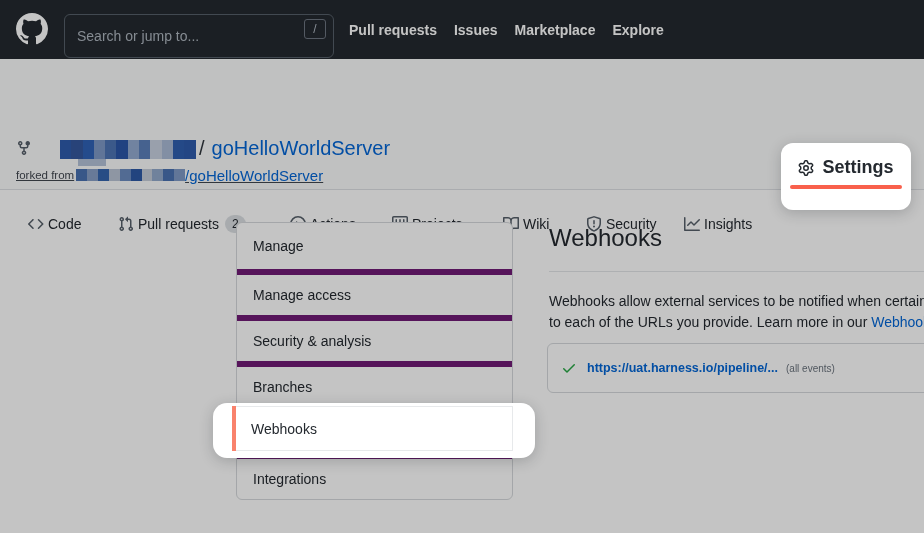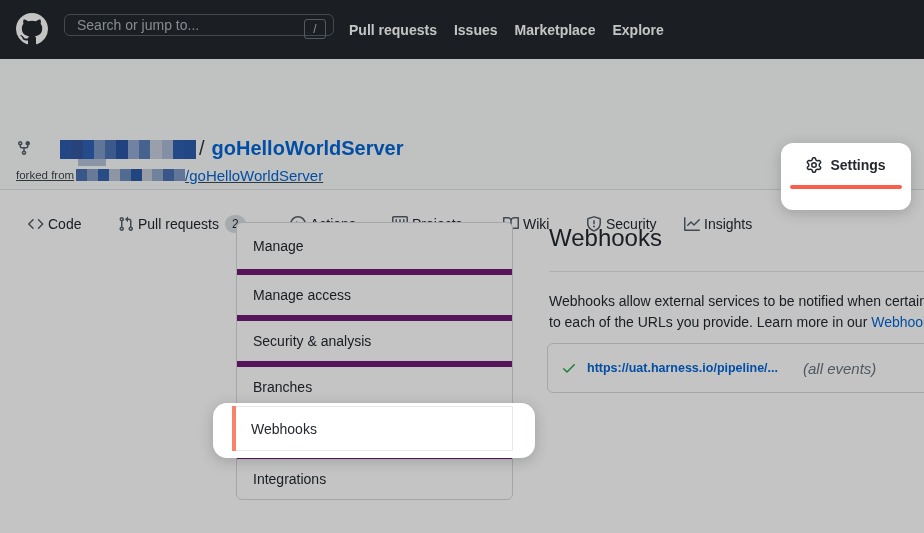--- a/index.html
+++ b/index.html
@@ -3,41 +3,41 @@
 <meta charset="utf-8">
 <style>
   html,body{margin:0;padding:0;}
   body{width:924px;height:533px;overflow:hidden;background:#fff;
        font-family:"Liberation Sans",sans-serif;position:relative;}
   svg{display:block;}
 
   
   .navbar{position:absolute;top:0;left:0;width:924px;height:59px;background:#24292f;}
   .gh-logo{position:absolute;left:16px;top:13px;width:32px;height:32px;color:#ffffff;cursor:pointer;}
-  .searchbox{position:absolute;left:64px;top:14px;width:270px;height:22px;border:1px solid #57606a;
+  .searchbox{position:absolute;left:64px;top:14px;width:270px;height:44px;border:1px solid #57606a;
              border-radius:6px;box-sizing:border-box;}
   .searchbox input{width:100%;height:100%;background:transparent;border:none;outline:none;
              color:#c9d1d9;font-size:14px;padding:0 34px 0 12px;box-sizing:border-box;
              font-family:"Liberation Sans",sans-serif;}
   .searchbox input::placeholder{color:#aeb6bf;}
   .slash-badge{position:absolute;right:7px;top:4px;width:20px;height:18px;border:1px solid #6e7681;
              border-radius:3px;color:#b1bac4;font-size:12px;line-height:18px;text-align:center;}
   .nav-links{position:absolute;left:349px;top:0;height:59px;display:flex;align-items:center;gap:17px;}
   .nav-links a{color:#ffffff;font-size:14px;font-weight:600;text-decoration:none;cursor:pointer;}
 
   
   .repo-header{position:absolute;top:59px;left:0;width:924px;height:131px;background:#fafbfc;
              border-bottom:1px solid #dde0e4;box-sizing:border-box;}
   .fork-icon{position:absolute;left:16px;top:81px;width:16px;height:16px;color:#57606a;}
   .blur1{position:absolute;left:60px;top:81px;height:19px;display:flex;}
   .blur1 i{width:11.3px;height:19px;display:block;}
   .blur1-stub{position:absolute;left:78px;top:100px;width:28px;height:7px;background:#b4c2d8;}
   .title-text{position:absolute;left:199px;top:77px;font-size:20px;line-height:24px;white-space:nowrap;}
   .title-slash{color:#30363d;margin-right:7px;}
-  .repo-name{color:#0366d6;font-weight:700;text-decoration:none;cursor:pointer;margin-top:27px;}
+  .repo-name{color:#0366d6;font-weight:400;text-decoration:none;cursor:pointer;margin-top:27px;}
   .forked-row{position:absolute;left:16px;top:109px;height:14px;display:flex;align-items:center;
              font-size:11.5px;color:#424850;text-decoration:underline;}
   .blur2{height:12px;display:flex;margin-left:2px;}
   .blur2 i{width:10.9px;height:12px;display:block;}
   .forked-link{color:#0366d6;text-decoration:none;font-size:15px;cursor:pointer;}
 
   
   .tab{position:absolute;top:154px;height:22px;display:flex;align-items:center;gap:4px;
        font-size:14px;color:#24292f;cursor:pointer;}
   .tab svg{width:16px;height:16px;color:#57606a;}
@@ -57,30 +57,30 @@
   .content-hr{position:absolute;left:549px;top:271px;width:380px;height:1px;background:#e3e5e8;}
   .desc{position:absolute;left:549px;top:291px;font-size:14px;line-height:21px;color:#24292f;
        white-space:nowrap;}
   .desc a{color:#0366d6;text-decoration:none;cursor:pointer;}
   .webhook-box{position:absolute;left:547px;top:343px;width:450px;height:50px;background:#fff;
        border:1px solid #d6d9dc;border-radius:6px;box-sizing:border-box;display:flex;
        align-items:center;padding-left:13px;}
   .webhook-box svg{width:16px;height:16px;color:#28a745;flex:none;}
   .webhook-url{font-size:12.5px;font-weight:600;color:#0366d6;text-decoration:none;
        margin-left:10px;cursor:pointer;}
-  .webhook-events{font-size:15px;font-style:italic;color:#6a737d;margin-left:25px;}
+  .webhook-events{font-size:10px;color:#6a737d;margin-left:8px;}
 
   
   .dim-overlay{position:absolute;inset:0;background:rgba(0,0,0,0.23);z-index:50;}
   .spot{position:absolute;background:#ffffff;z-index:60;box-shadow:0 3px 14px rgba(27,31,36,0.22);}
   .spot-settings{left:781px;top:143px;width:130px;height:67px;border-radius:12px;cursor:pointer;}
   .spot-settings .row{position:absolute;top:14px;left:0;right:0;display:flex;justify-content:center;
        align-items:center;gap:8px;}
   .spot-settings svg{width:16px;height:16px;color:#24292f;}
-  .spot-settings .lbl{font-size:14px;font-weight:600;color:#24292f;}
+  .spot-settings .lbl{font-size:18px;font-weight:600;color:#24292f;}
   .spot-settings .underline{position:absolute;left:9px;top:42px;width:112px;height:4px;
        border-radius:2px;background:#f9604c;}
   .spot-webhooks{left:213px;top:403px;width:322px;height:55px;border-radius:14px;}
   .spot-webhooks .item{position:absolute;left:23px;top:3px;width:277px;height:45px;
        border-top:1px solid #e7e9eb;border-bottom:1px solid #e7e9eb;border-right:1px solid #e7e9eb;
        box-sizing:border-box;display:flex;align-items:center;padding-left:15px;font-size:14px;
        color:#24292f;cursor:pointer;}
   .spot-webhooks .coral{position:absolute;left:19px;top:3px;width:4px;height:45px;background:#f9826c;}
 </style>
 </head>

